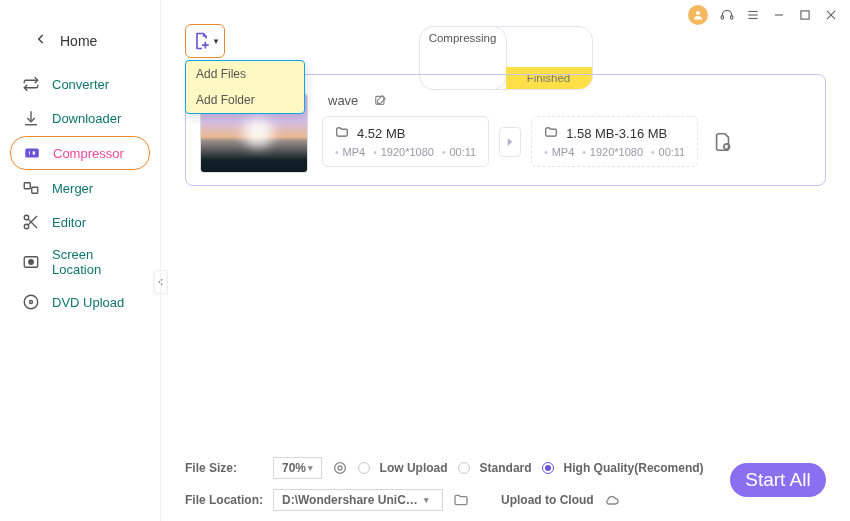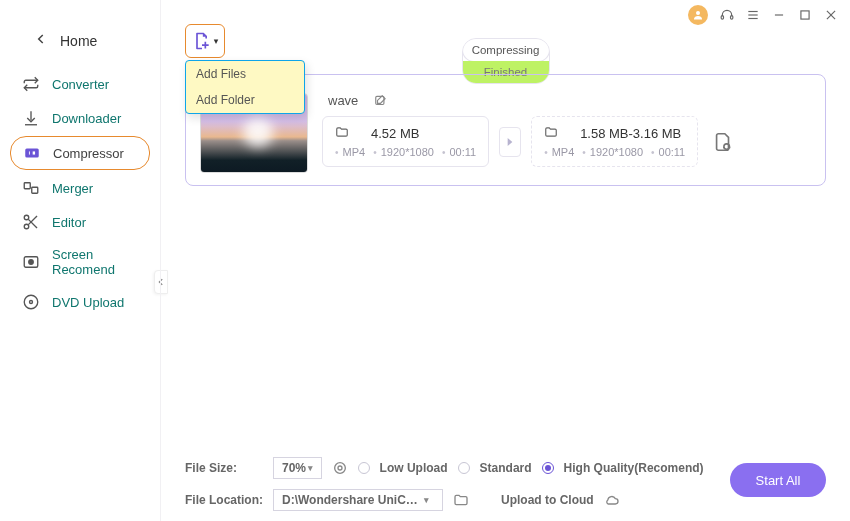--- a/index.html
+++ b/index.html
@@ -13,73 +13,73 @@
 .tb-icon svg { width: 14px; height: 14px; }
 
 
 .sidebar { width: 160px; height: 100%; padding: 24px 0 0 0; background: #fff; }
 .home-row { display:flex; align-items:center; padding: 8px 18px 18px 18px; margin-left: 16px; }
 .home-row .back { width: 18px; color:#444; }
 .home-row .home-label { margin-left: 8px; font-size: 14px; }
 .nav { display:flex; flex-direction:column; gap: 2px; padding: 0 10px; }
 .nav-item { display:flex; align-items:center; gap: 12px; padding: 7px 12px; border-radius: 16px; font-size: 13px; color:#0f766e; cursor:pointer; }
 .nav-item .nav-icon { width: 18px; height: 18px; color:#555; display:flex; align-items:center; justify-content:center; }
-.nav-item.active { border: 1.5px solid #e78a2e; color:#404040; }
+.nav-item.active { border: 1.5px solid #e78a2e; color:#ec4899; }
 .nav-item.active .nav-icon { color:#6b54d6; }
 
 
 .collapse-handle { position:absolute; left:154px; top: 270px; width:14px; height:24px; border-radius: 4px 0 0 4px; background:#fff; border:1px solid #eee; display:flex; align-items:center; justify-content:center; color:#888; font-size:10px; cursor:pointer; box-shadow: -1px 1px 3px rgba(0,0,0,.05); }
 
 
 .main { flex: 1; display:flex; flex-direction:column; border-left: 1px solid #f1f0f3; padding-top: 18px; position:relative; }
 
 
 .toprow { height: 56px; display:flex; align-items:flex-start; padding: 6px 24px 0 24px; position:relative; }
 .add-wrap { position:relative; }
 .add-btn { width:40px; height:34px; border:1.5px solid #e78a2e; border-radius:6px; display:flex; align-items:center; justify-content:center; gap:2px; background:#fff; cursor:pointer; }
 .add-btn svg { width:20px; height:20px; color:#6b54d6; }
 .add-caret { font-size:9px; color:#333; }
 .add-menu { position:absolute; top:36px; left:0; width:120px; background:#fef9c3; border:1px solid #0ea5e9; border-radius:4px; box-shadow: 2px 4px 10px rgba(0,0,0,.12); z-index:30; }
 .add-menu div { padding:6px 10px; font-size:12px; color:#555; cursor:pointer; }
-.tabs { position:absolute; left:50%; transform:translateX(-50%); top:20px; display:flex; border:1px solid #e6e4ee; border-radius:14px; overflow:hidden;flex-direction:column; }
+.tabs { position:absolute; left:50%; transform:translateX(-50%); top:8px; display:flex; border:1px solid #e6e4ee; border-radius:14px; overflow:hidden; }
 .tabs div { width:86px; text-align:center; padding:5px 0; font-size:11.5px; color:#777; cursor:pointer; }
 .tabs div.active { background:#fff; border-radius:14px; box-shadow:0 0 0 1px #e6e4ee; color:#555; }
-.tabs div:not(.active){ background:#bef264; }
+.tabs div:not(.active){ background:#fde047;margin-top:40px; }
 
 
 .content { flex:1; padding: 0 24px; }
 .file-card { border:1.5px solid #c9c1f0; border-radius:8px; padding:12px 14px 12px 14px; display:flex; align-items:center; gap:14px; position:relative; }
 .thumb { width:108px; height:80px; border-radius:4px; overflow:hidden; position:relative; margin-top:6px; flex-shrink:0; border:1px solid #ddd; }
 .thumb-img { width:100%; height:100%; background: linear-gradient(to bottom, #c9b4e6 0%, #d6bfe8 35%, #e9b88f 55%, #9a8e8a 60%, #112027 85%, #0d1a23 100%); position:relative; }
 .thumb-img::after { content:""; position:absolute; left:40%; top:30%; width:30px; height:30px; background:#fff; border-radius:50%; filter:blur(6px); opacity:.85; }
 .file-main { flex:1; display:flex; flex-direction:column; gap:8px; }
 .file-titlebar { display:flex; align-items:center; gap:16px; font-size:13px; color:#555; margin-left: 6px; }
 .edit-ic { width:14px; height:14px; color:#888; }
 .panels { display:flex; align-items:center; gap:10px; }
 .panel { border:1px solid #e6e4ee; border-radius:6px; padding:8px 12px; min-width:150px; }
-.panel .sizeline { display:flex; align-items:center; gap:22px; font-size:13px; color:#333; }
+.panel .sizeline { display:flex; align-items:center; gap:8px; font-size:13px; color:#333; }
 .panel .metaline { display:flex; gap:8px; margin-top:4px; color:#9a98a6; font-size:11px; }
 .panel .metaline span { display:flex; align-items:center; gap:4px; }
 .bul { color:#c5c3d0; font-size:10px; }
 .folder-ic svg { width:14px; height:14px; color:#666; }
 .arrow-btn { width:22px; height:30px; border:1px solid #e6e4ee; border-radius:4px; display:flex; align-items:center; justify-content:center; color:#b7b3cf; cursor:default; }
 .panel.out { border-style:dashed; }
 .gear-doc { width:22px; height:22px; color:#777; margin-left:4px; }
 .compress-btn { border:1.5px solid #c9c1f0; background:#fff; border-radius:18px; padding:7px 20px; font-size:13px; color:#444; cursor:pointer; margin-left:auto; }
 
 
 .footer { height:72px; padding: 8px 24px 12px 24px; display:flex; flex-direction:column; gap:10px; position:relative; }
 .footer-row { display:flex; align-items:center; gap:10px; font-size:12px; color:#666;font-weight:bold; }
 .sel { border:1px solid #d6d4e0; border-radius:0; padding:3px 8px; font-size:12px; display:flex; align-items:center; gap:2px; background:#fff; cursor:pointer; }
 .caret { font-size:9px; color:#888; }
 .mini-icon { width:16px; height:16px; color:#888; display:flex; align-items:center; justify-content:center; }
 .radio { width:12px; height:12px; border-radius:50%; border:1.5px solid #c8c6d4; display:inline-block; position:relative; }
 .radio.on { border-color:#6b54d6; }
 .radio.on::after { content:""; position:absolute; inset:2px; background:#6b54d6; border-radius:50%; }
-.start-all { position:absolute; right:24px; top:14px; width:96px; height:34px; border:none; background:#8a6ff0; color:#fff; font-size:13px; border-radius:18px; cursor:pointer; }
+.start-all { position:absolute; right:24px; top:14px; width:96px; height:34px; border:none; background:#8a6ff0; color:#fff; font-size:19px; border-radius:18px; cursor:pointer; }
 .loc-field { width:170px; }
 .lbl { min-width: 78px; }
 </style>
 </head>
 <body>
 
 <div class="app">
 
   <div class="titlebar">
     <div class="avatar-badge">
@@ -181,21 +181,21 @@
           </span>
           <span>Editor</span>
         </div>
         <div class="nav-item">
           <span class="nav-icon">
             <svg width="18" height="18" viewBox="0 0 24 24" fill="none" stroke="currentColor" stroke-width="1.8">
               <rect x="3" y="5" width="18" height="14" rx="2"></rect>
               <circle cx="12" cy="12" r="3" fill="currentColor"></circle>
             </svg>
           </span>
-          <span>Screen Recomend</span>
+          <span>Screen Location</span>
         </div>
         <div class="nav-item">
           <span class="nav-icon">
             <svg width="18" height="18" viewBox="0 0 24 24" fill="none" stroke="currentColor" stroke-width="1.8">
               <circle cx="12" cy="12" r="9"></circle>
               <circle cx="12" cy="12" r="2"></circle>
             </svg>
           </span>
           <span>DVD Upload</span>
         </div>

